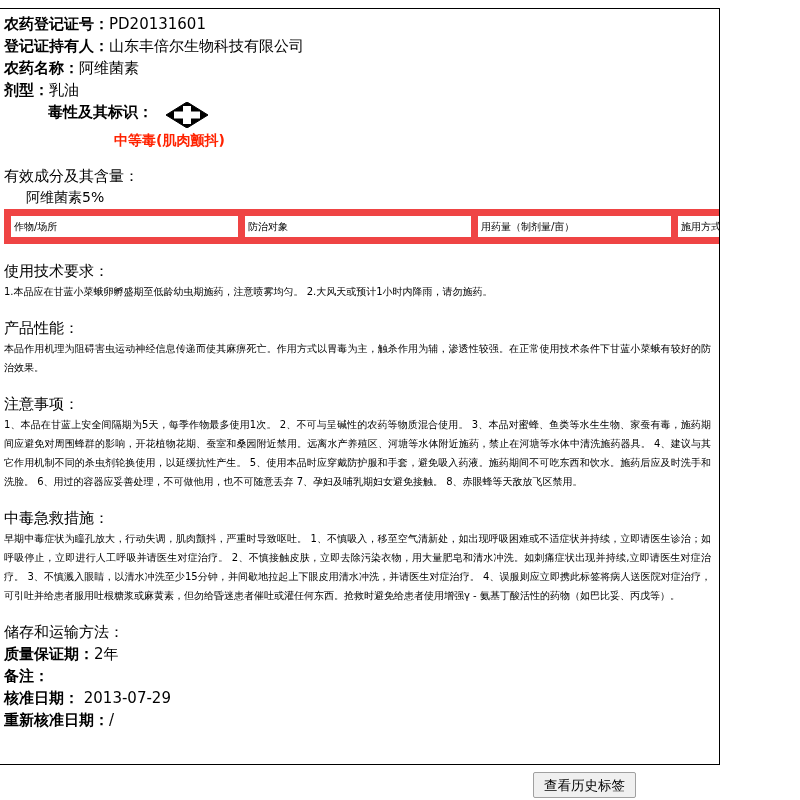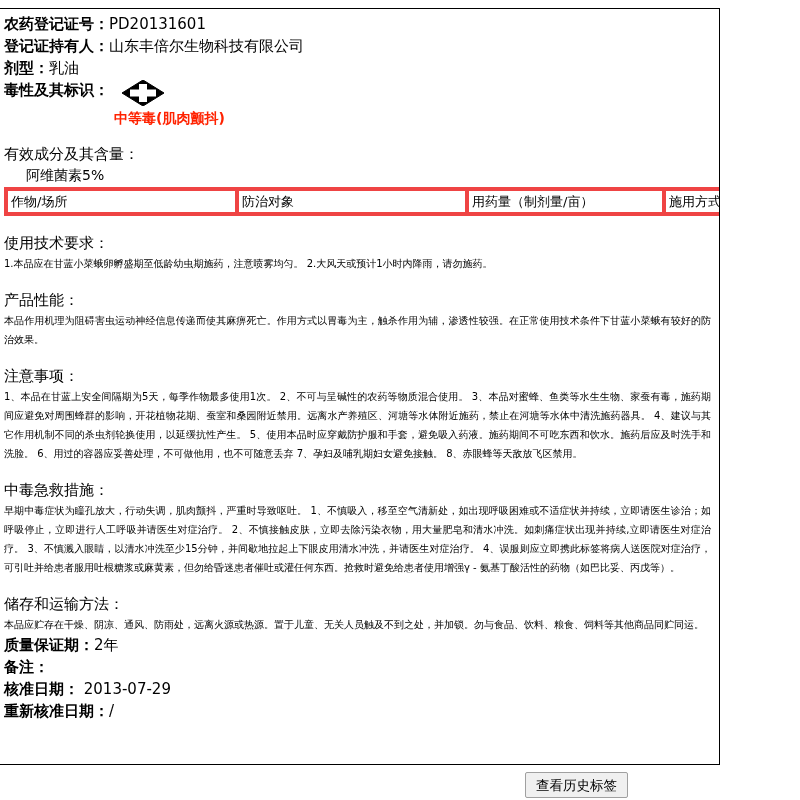--- a/index.html
+++ b/index.html
@@ -72,20 +72,21 @@
   .indent-value {
     font-size: 14px;
     line-height: 21px;
     padding-left: 22px;
   }
 
   
   .tox-row {
     position: relative;
     height: 30px;
+    margin-left: 44px;
   }
   .tox-symbol-wrap {
     position: absolute;
     left: 118px;
     top: 1px;
     width: 42px;
     height: 26px;
   }
   .tox-caption {
     color: #ff2200;
@@ -98,38 +99,38 @@
 
   
   table.usage-table {
     border-collapse: collapse;
     width: 768px;
     table-layout: fixed;
     margin-top: 1px;
     margin-bottom: 1px;
   }
   table.usage-table td {
-    border: 4px solid #ef4444;
-    font-size: 13px;
+    border: 7px solid #ef4444;
+    font-size: 10px;
     height: 21px;
     line-height: 21px;
     padding: 0 0 0 3px;
     vertical-align: middle;
     white-space: nowrap;
     overflow: hidden;
   }
   .col-1 { width: 224px; }
   .col-2 { width: 223px; margin-left: 46px; }
   .col-3 { width: 190px; }
   .col-4 { width: 131px; }
 
   
   .button-bar {
     position: absolute;
-    left: 8px;
+    left: 16px;
     top: 772px;
     width: 632px;
     height: 28px;
   }
   .history-button {
     position: absolute;
     right: 12px;
     top: 0px;
     font-family: "DejaVu Sans", "Liberation Sans", sans-serif;
     font-size: 13.5px;
@@ -151,20 +152,23 @@
   <div class="content-frame">
 
     <div class="field-row">
       <span class="field-label">农药登记证号：</span><span class="field-value">PD20131601</span>
     </div>
 
     <div class="field-row">
       <span class="field-label">登记证持有人：</span><span class="field-value">山东丰倍尔生物科技有限公司</span>
     </div>
 
+    <div class="field-row">
+      <span class="field-label">农药名称：</span><span class="field-value">阿维菌素</span>
+    </div>
 
     <div class="field-row">
       <span class="field-label">剂型：</span><span class="field-value">乳油</span>
     </div>
 
     <div class="field-row tox-row">
       <span class="field-label">毒性及其标识：</span>
       <span class="tox-symbol-wrap">
         <svg width="42" height="26" viewBox="0 0 42 26" xmlns="http://www.w3.org/2000/svg">
           <polygon points="21,0 42,13 21,26 0,13" fill="#000000"></polygon>
@@ -195,21 +199,20 @@
     <div class="section-heading">产品性能：</div>
     <p class="body-text">本品作用机理为阻碍害虫运动神经信息传递而使其麻痹死亡。作用方式以胃毒为主，触杀作用为辅，渗透性较强。在正常使用技术条件下甘蓝小菜蛾有较好的防治效果。</p>
 
     <div class="section-heading">注意事项：</div>
     <p class="body-text">1、本品在甘蓝上安全间隔期为5天，每季作物最多使用1次。 2、不可与呈碱性的农药等物质混合使用。 3、本品对蜜蜂、鱼类等水生生物、家蚕有毒，施药期间应避免对周围蜂群的影响，开花植物花期、蚕室和桑园附近禁用。远离水产养殖区、河塘等水体附近施药，禁止在河塘等水体中清洗施药器具。 4、建议与其它作用机制不同的杀虫剂轮换使用，以延缓抗性产生。 5、使用本品时应穿戴防护服和手套，避免吸入药液。施药期间不可吃东西和饮水。施药后应及时洗手和洗脸。 6、用过的容器应妥善处理，不可做他用，也不可随意丢弃 7、孕妇及哺乳期妇女避免接触。 8、赤眼蜂等天敌放飞区禁用。</p>
 
     <div class="section-heading">中毒急救措施：</div>
     <p class="body-text">早期中毒症状为瞳孔放大，行动失调，肌肉颤抖，严重时导致呕吐。 1、不慎吸入，移至空气清新处，如出现呼吸困难或不适症状并持续，立即请医生诊治；如呼吸停止，立即进行人工呼吸并请医生对症治疗。 2、不慎接触皮肤，立即去除污染衣物，用大量肥皂和清水冲洗。如刺痛症状出现并持续,立即请医生对症治疗。 3、不慎溅入眼睛，以清水冲洗至少15分钟，并间歇地拉起上下眼皮用清水冲洗，并请医生对症治疗。 4、误服则应立即携此标签将病人送医院对症治疗，可引吐并给患者服用吐根糖浆或麻黄素，但勿给昏迷患者催吐或灌任何东西。抢救时避免给患者使用增强γ - 氨基丁酸活性的药物（如巴比妥、丙戊等）。</p>
 
     <div class="section-heading">储存和运输方法：</div>
-    <p class="body-text">本品应贮存在干燥、阴凉、通风、防雨处，远离火源或热源。置于儿童、无关人员触及不到之处，并加锁。勿与食品、饮料、粮食、饲料等其他商品同贮同运。</p>
 
     <div class="field-row">
       <span class="field-label">质量保证期：</span><span class="field-value">2年</span>
     </div>
 
     <div class="field-row">
       <span class="field-label">备注：</span><span class="field-value"></span>
     </div>
 
     <div class="field-row">

